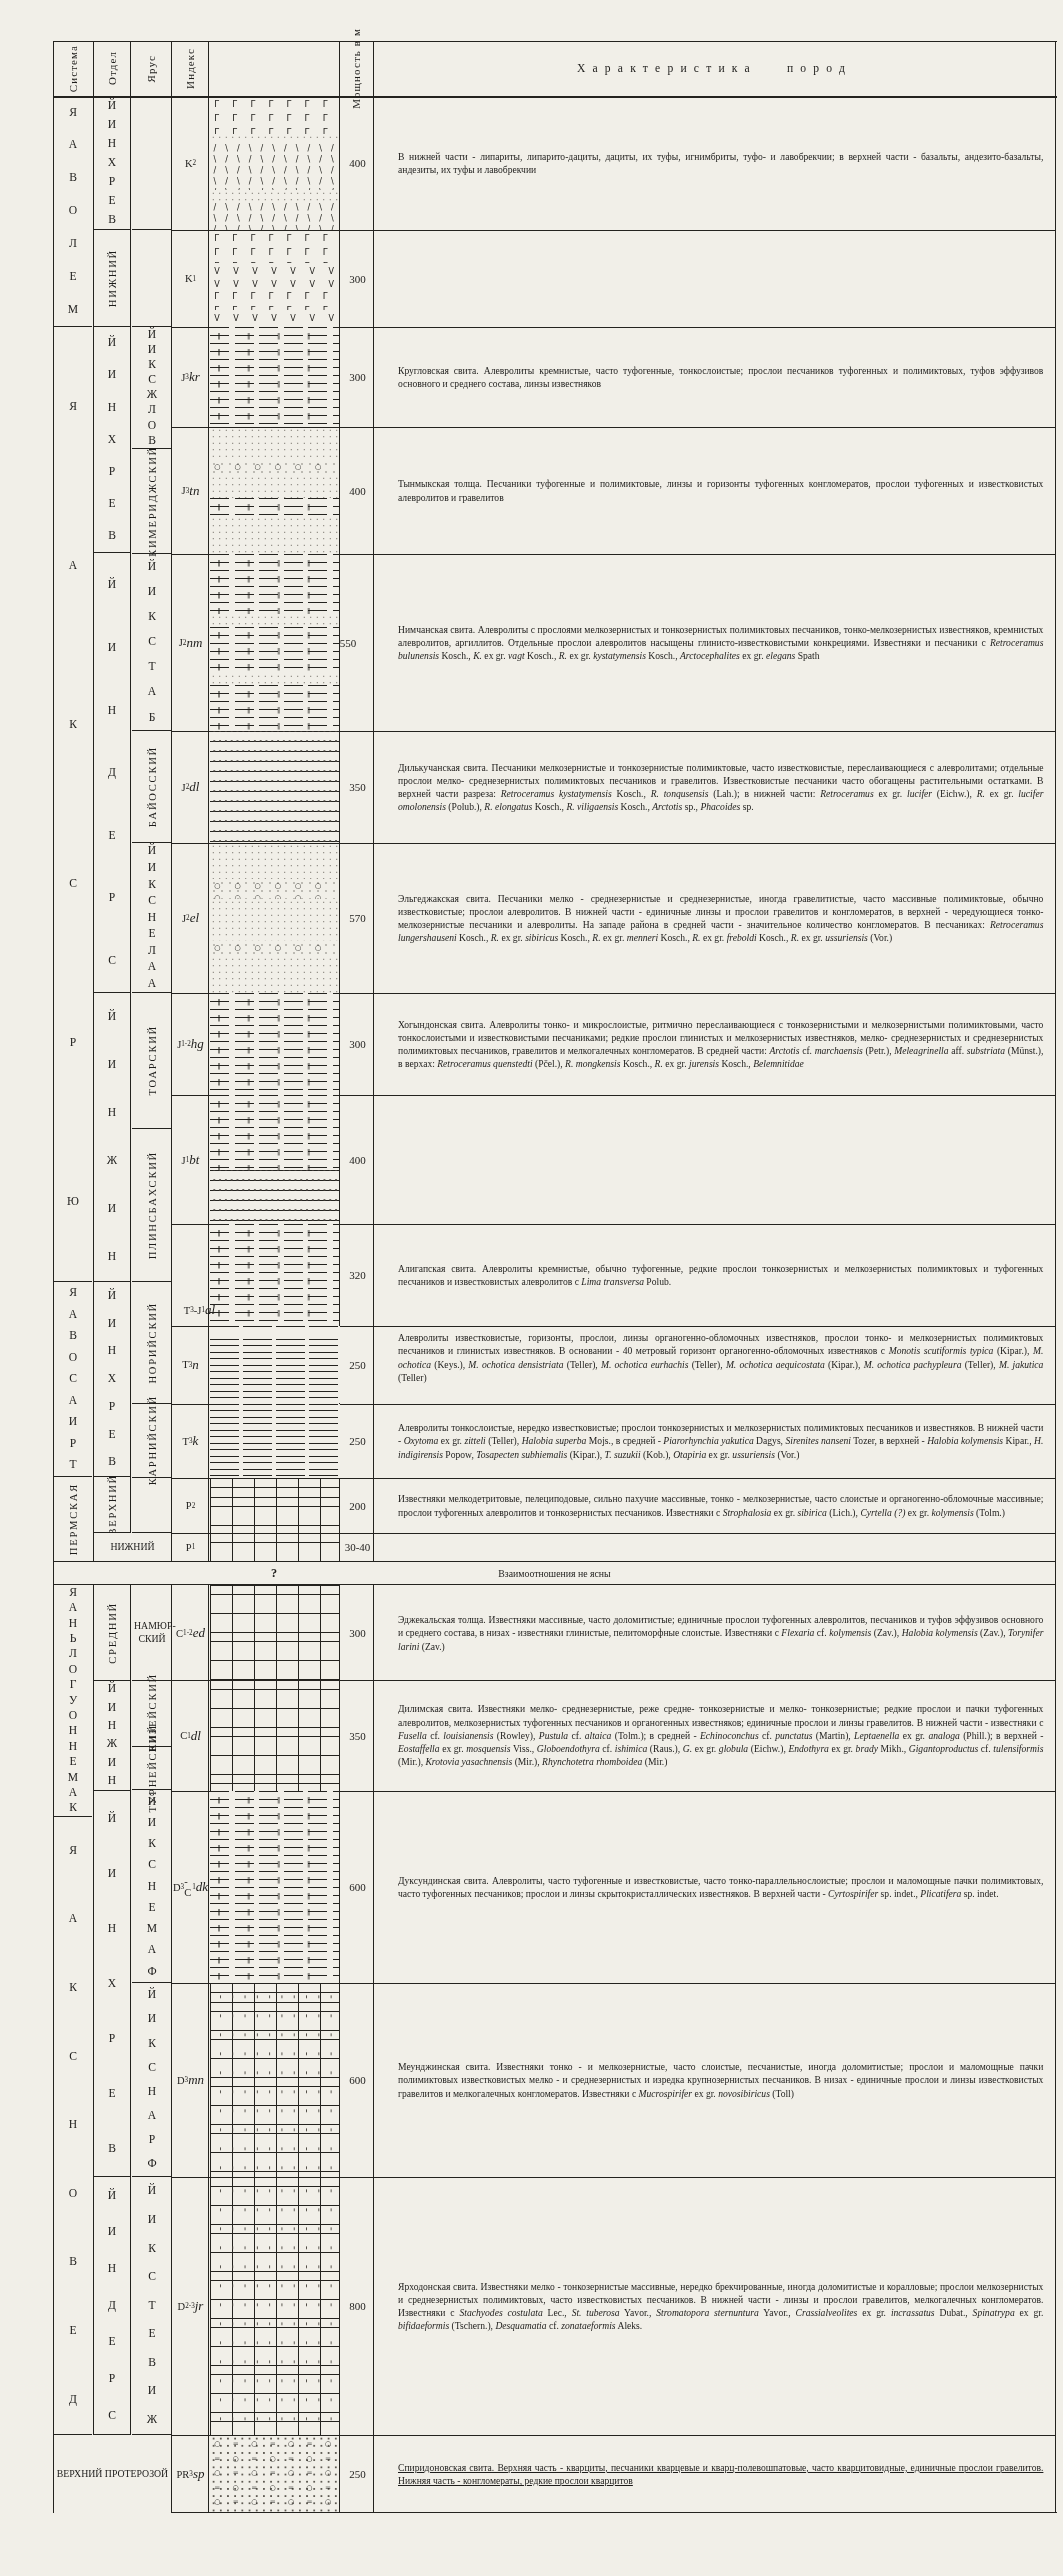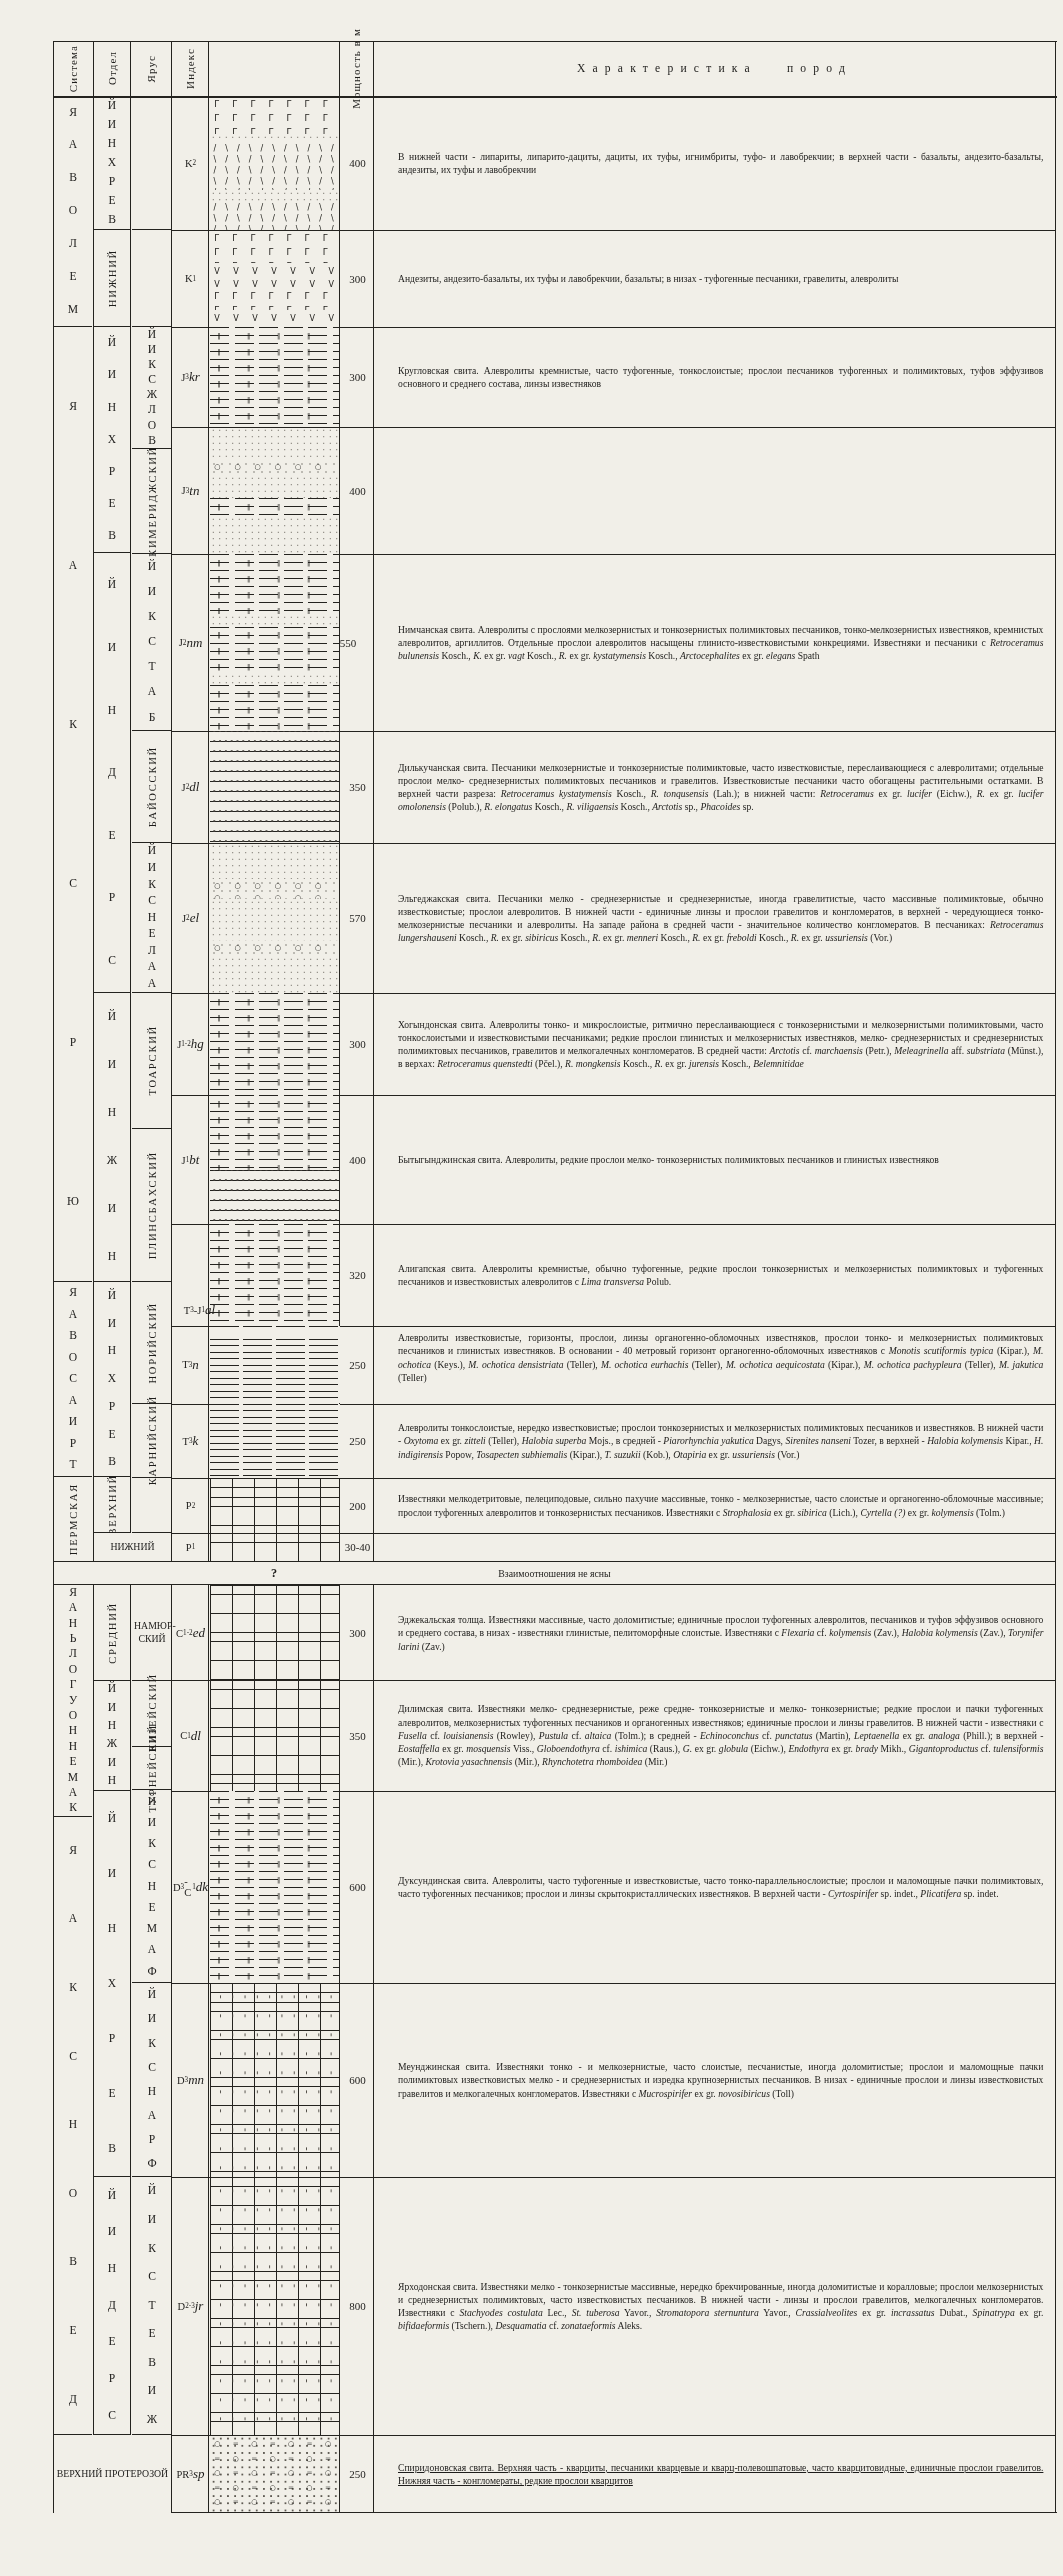--- a/index.html
+++ b/index.html
@@ -391,23 +391,20 @@
           <div class="glyphs">V V V V V V V V V V V V V V V V V V V V V V V V V V V V V V V V V V V V V V V V V V V V V V V V V V V V V V V V V V V V V V V V V V V V V V V V V V V V V V V V V V V V V V V V V V V V V V V V V V V V V V V V V V V V V V V V V V V V V V V V V V V V V V V V V V V V V V V V V V V V V V V V V V V V V V V V V V V V V V V V V V V V V V V V V V V V V V V V V V V V V V V V V V V V V V V V V V V V V V V V V V V V V V V V V V V V V V V V V V V V V V V V V V V V V V V V V V V V V V V V V V V V V V V V V V V V V V V V V V V V V V V V V V V V V V V V V V V V V V V V V V V V V V V V V V V V V V V V V V V V V V V V V V V V V V V V V V V V V V V V V V V V V V V V V V V V V V V V V V V V V V V V V V V V V V V V V V V V V V V V V V V V V V V V V V V V V V V V V V V V V V V V V V V V V V V V V V V V V V V V V V V V V V V V V V V V V V V V V V V V V V V V V V V V V V V V V V V V V V V V V V V V V V V V V V </div>
         </div>
         <div class="band lb-g" style="height: 22%;">
           <div class="glyphs">Г Г Г Г Г Г Г Г Г Г Г Г Г Г Г Г Г Г Г Г Г Г Г Г Г Г Г Г Г Г Г Г Г Г Г Г Г Г Г Г Г Г Г Г Г Г Г Г Г Г Г Г Г Г Г Г Г Г Г Г Г Г Г Г Г Г Г Г Г Г Г Г Г Г Г Г Г Г Г Г Г Г Г Г Г Г Г Г Г Г Г Г Г Г Г Г Г Г Г Г Г Г Г Г Г Г Г Г Г Г Г Г Г Г Г Г Г Г Г Г Г Г Г Г Г Г Г Г Г Г Г Г Г Г Г Г Г Г Г Г Г Г Г Г Г Г Г Г Г Г Г Г Г Г Г Г Г Г Г Г Г Г Г Г Г Г Г Г Г Г Г Г Г Г Г Г Г Г Г Г Г Г Г Г Г Г Г Г Г Г Г Г Г Г Г Г Г Г Г Г Г Г Г Г Г Г Г Г Г Г Г Г Г Г Г Г Г Г Г Г Г Г Г Г Г Г Г Г Г Г Г Г Г Г Г Г Г Г Г Г Г Г Г Г Г Г Г Г Г Г Г Г Г Г Г Г Г Г Г Г Г Г Г Г Г Г Г Г Г Г Г Г Г Г Г Г Г Г Г Г Г Г Г Г Г Г Г Г Г Г Г Г Г Г Г Г Г Г Г Г Г Г Г Г Г Г Г Г Г Г Г Г Г Г Г Г Г Г Г Г Г Г Г Г Г Г Г Г Г Г Г Г Г Г Г Г Г Г Г Г Г Г Г Г Г Г Г Г Г Г Г Г Г Г Г Г Г Г Г Г Г Г Г Г Г Г Г Г Г Г Г Г Г Г Г Г Г Г Г Г Г Г Г Г Г Г Г Г Г Г Г Г Г Г Г Г Г Г Г Г Г Г Г Г Г Г Г Г Г Г Г Г Г Г Г Г Г Г Г Г Г Г Г Г Г Г Г Г Г Г Г Г Г Г Г Г Г Г Г Г Г Г Г Г Г Г Г Г Г Г </div>
         </div>
         <div class="band lb-v" style="height: 18%;">
           <div class="glyphs">V V V V V V V V V V V V V V V V V V V V V V V V V V V V V V V V V V V V V V V V V V V V V V V V V V V V V V V V V V V V V V V V V V V V V V V V V V V V V V V V V V V V V V V V V V V V V V V V V V V V V V V V V V V V V V V V V V V V V V V V V V V V V V V V V V V V V V V V V V V V V V V V V V V V V V V V V V V V V V V V V V V V V V V V V V V V V V V V V V V V V V V V V V V V V V V V V V V V V V V V V V V V V V V V V V V V V V V V V V V V V V V V V V V V V V V V V V V V V V V V V V V V V V V V V V V V V V V V V V V V V V V V V V V V V V V V V V V V V V V V V V V V V V V V V V V V V V V V V V V V V V V V V V V V V V V V V V V V V V V V V V V V V V V V V V V V V V V V V V V V V V V V V V V V V V V V V V V V V V V V V V V V V V V V V V V V V V V V V V V V V V V V V V V V V V V V V V V V V V V V V V V V V V V V V V V V V V V V V V V V V V V V V V V V V V V V V V V V V V V V V V V V V V V V V V </div>
         </div>
       </div>
       <div class="mos-cell" style="left: 341px; top: 230px; width: 33px; height: 97px; position: absolute;">300</div>
-      <div class="txt-cell" style="left: 375px; top: 230px; width: 680px; height: 97px; position: absolute;">
-        <div class="txt-inner">Андезиты,  андезито-базальты, их туфы и лавобрекчии, базальты; в низах - туфогенные песчаники, гравелиты, алевролиты</div>
-      </div>
       <div class="idx-cell" style="left: 173px; top: 327px; width: 35px; height: 100px; position: absolute;">J<sub>3</sub><i>kr</i></div>
       <div class="lith-cell" style="left: 210px; top: 327px; width: 130px; height: 100px; position: absolute;">
         <div class="band lb-silt" style="height: 100%;">
           <div class="glyphs">‖ ‖ ‖ ‖ ‖ ‖ ‖ ‖ ‖ ‖ ‖ ‖ ‖ ‖ ‖ ‖ ‖ ‖ ‖ ‖ ‖ ‖ ‖ ‖ ‖ ‖ ‖ ‖ ‖ ‖ ‖ ‖ ‖ ‖ ‖ ‖ ‖ ‖ ‖ ‖ ‖ ‖ ‖ ‖ ‖ ‖ ‖ ‖ ‖ ‖ ‖ ‖ ‖ ‖ ‖ ‖ ‖ ‖ ‖ ‖ ‖ ‖ ‖ ‖ ‖ ‖ ‖ ‖ ‖ ‖ ‖ ‖ ‖ ‖ ‖ ‖ ‖ ‖ ‖ ‖ ‖ ‖ ‖ ‖ ‖ ‖ ‖ ‖ ‖ ‖ ‖ ‖ ‖ ‖ ‖ ‖ ‖ ‖ ‖ ‖ ‖ ‖ ‖ ‖ ‖ ‖ ‖ ‖ ‖ ‖ ‖ ‖ ‖ ‖ ‖ ‖ ‖ ‖ ‖ ‖ ‖ ‖ ‖ ‖ ‖ ‖ ‖ ‖ ‖ ‖ ‖ ‖ ‖ ‖ ‖ ‖ ‖ ‖ ‖ ‖ ‖ ‖ ‖ ‖ ‖ ‖ ‖ ‖ ‖ ‖ ‖ ‖ ‖ ‖ ‖ ‖ ‖ ‖ ‖ ‖ ‖ ‖ ‖ ‖ ‖ ‖ ‖ ‖ ‖ ‖ ‖ ‖ ‖ ‖ ‖ ‖ ‖ ‖ ‖ ‖ ‖ ‖ ‖ ‖ ‖ ‖ ‖ ‖ ‖ ‖ ‖ ‖ ‖ ‖ ‖ ‖ ‖ ‖ ‖ ‖ ‖ ‖ ‖ ‖ ‖ ‖ ‖ ‖ ‖ ‖ ‖ ‖ ‖ ‖ ‖ ‖ ‖ ‖ ‖ ‖ ‖ ‖ ‖ ‖ ‖ ‖ ‖ ‖ ‖ ‖ ‖ ‖ ‖ ‖ ‖ ‖ ‖ ‖ ‖ ‖ ‖ ‖ ‖ ‖ ‖ ‖ ‖ ‖ ‖ ‖ ‖ ‖ ‖ ‖ ‖ ‖ ‖ ‖ ‖ ‖ ‖ ‖ ‖ ‖ ‖ ‖ ‖ ‖ ‖ ‖ ‖ ‖ ‖ ‖ ‖ ‖ ‖ ‖ ‖ ‖ ‖ ‖ ‖ ‖ ‖ ‖ ‖ ‖ ‖ ‖ ‖ ‖ ‖ ‖ ‖ ‖ ‖ ‖ ‖ ‖ ‖ ‖ ‖ ‖ ‖ ‖ ‖ ‖ ‖ ‖ ‖ ‖ ‖ ‖ ‖ ‖ ‖ ‖ ‖ ‖ ‖ ‖ ‖ ‖ ‖ ‖ ‖ ‖ ‖ ‖ ‖ ‖ ‖ ‖ ‖ ‖ ‖ ‖ ‖ ‖ ‖ ‖ ‖ ‖ ‖ ‖ ‖ ‖ ‖ ‖ ‖ ‖ ‖ ‖ ‖ ‖ ‖ ‖ ‖ ‖ ‖ ‖ ‖ ‖ ‖ ‖ ‖ ‖ ‖ ‖ ‖ ‖ ‖ ‖ ‖ ‖ ‖ ‖ ‖ ‖ ‖ ‖ ‖ ‖ ‖ ‖ ‖ ‖ ‖ ‖ ‖ ‖ ‖ ‖ ‖ ‖ ‖ ‖ ‖ ‖ ‖ ‖ ‖ ‖ ‖ ‖ ‖ ‖ ‖ ‖ ‖ ‖ ‖ ‖ ‖ ‖ ‖ ‖ ‖ ‖ ‖ ‖ ‖ ‖ ‖ ‖ ‖ ‖ ‖ ‖ ‖ ‖ ‖ ‖ ‖ ‖ ‖ ‖ ‖ ‖ ‖ ‖ ‖ ‖ ‖ ‖ ‖ ‖ ‖ ‖ </div>
         </div>
       </div>
       <div class="mos-cell" style="left: 341px; top: 327px; width: 33px; height: 100px; position: absolute;">300</div>
       <div class="txt-cell" style="left: 375px; top: 327px; width: 680px; height: 100px; position: absolute;">
         <div class="txt-inner">Кругловская свита. Алевролиты кремнистые, часто туфогенные, тонкослоистые; прослои песчаников туфогенных и полимиктовых, туфов эффузивов основного и среднего состава, линзы  известняков</div>
       </div>
@@ -417,20 +414,23 @@
         <div class="band lb-congl" style="height: 12%;">
           <div class="glyphs">○ ○ ○ ○ ○ ○ ○ ○ ○ ○ ○ ○ ○ ○ ○ ○ ○ ○ ○ ○ ○ ○ ○ ○ ○ ○ ○ ○ ○ ○ ○ ○ ○ ○ ○ ○ ○ ○ ○ ○ ○ ○ ○ ○ ○ ○ ○ ○ ○ ○ ○ ○ ○ ○ ○ ○ ○ ○ ○ ○ ○ ○ ○ ○ ○ ○ ○ ○ ○ ○ ○ ○ ○ ○ ○ ○ ○ ○ ○ ○ ○ ○ ○ ○ ○ ○ ○ ○ ○ ○ ○ ○ ○ ○ ○ ○ ○ ○ ○ ○ ○ ○ ○ ○ ○ ○ ○ ○ ○ ○ ○ ○ ○ ○ ○ ○ ○ ○ ○ ○ ○ ○ ○ ○ ○ ○ ○ ○ ○ ○ ○ ○ ○ ○ ○ ○ ○ ○ ○ ○ ○ ○ ○ ○ ○ ○ ○ ○ ○ ○ ○ ○ ○ ○ ○ ○ ○ ○ ○ ○ ○ ○ ○ ○ ○ ○ ○ ○ ○ ○ ○ ○ ○ ○ ○ ○ ○ ○ ○ ○ ○ ○ ○ ○ ○ ○ ○ ○ ○ ○ ○ ○ ○ ○ ○ ○ ○ ○ ○ ○ ○ ○ ○ ○ ○ ○ ○ ○ ○ ○ ○ ○ ○ ○ ○ ○ ○ ○ ○ ○ ○ ○ ○ ○ ○ ○ ○ ○ ○ ○ ○ ○ ○ ○ ○ ○ ○ ○ ○ ○ ○ ○ ○ ○ ○ ○ ○ ○ ○ ○ ○ ○ ○ ○ ○ ○ ○ ○ ○ ○ ○ ○ ○ ○ ○ ○ ○ ○ ○ ○ ○ ○ ○ ○ ○ ○ ○ ○ ○ ○ ○ ○ ○ ○ ○ ○ ○ ○ ○ ○ ○ ○ ○ ○ ○ ○ ○ ○ ○ ○ ○ ○ ○ ○ ○ ○ ○ ○ ○ ○ ○ ○ ○ ○ ○ ○ ○ ○ ○ ○ ○ ○ ○ ○ ○ ○ ○ ○ ○ ○ ○ ○ ○ ○ ○ ○ ○ ○ ○ ○ ○ ○ ○ ○ ○ ○ ○ ○ ○ ○ ○ ○ ○ ○ ○ ○ ○ ○ ○ ○ ○ ○ ○ ○ ○ ○ ○ ○ ○ ○ ○ ○ ○ ○ ○ ○ ○ ○ ○ ○ ○ ○ ○ ○ ○ ○ ○ ○ ○ ○ ○ ○ ○ ○ ○ ○ ○ ○ ○ ○ ○ ○ ○ ○ ○ ○ ○ ○ ○ ○ ○ ○ ○ ○ ○ ○ ○ ○ ○ ○ ○ ○ ○ ○ ○ ○ ○ ○ ○ ○ ○ ○ ○ ○ ○ ○ ○ ○ ○ ○ ○ ○ ○ ○ ○ ○ ○ ○ ○ ○ </div>
         </div>
         <div class="band lb-sand" style="height: 18%;"></div>
         <div class="band lb-silt" style="height: 14%;">
           <div class="glyphs">‖ ‖ ‖ ‖ ‖ ‖ ‖ ‖ ‖ ‖ ‖ ‖ ‖ ‖ ‖ ‖ ‖ ‖ ‖ ‖ ‖ ‖ ‖ ‖ ‖ ‖ ‖ ‖ ‖ ‖ ‖ ‖ ‖ ‖ ‖ ‖ ‖ ‖ ‖ ‖ ‖ ‖ ‖ ‖ ‖ ‖ ‖ ‖ ‖ ‖ ‖ ‖ ‖ ‖ ‖ ‖ ‖ ‖ ‖ ‖ ‖ ‖ ‖ ‖ ‖ ‖ ‖ ‖ ‖ ‖ ‖ ‖ ‖ ‖ ‖ ‖ ‖ ‖ ‖ ‖ ‖ ‖ ‖ ‖ ‖ ‖ ‖ ‖ ‖ ‖ ‖ ‖ ‖ ‖ ‖ ‖ ‖ ‖ ‖ ‖ ‖ ‖ ‖ ‖ ‖ ‖ ‖ ‖ ‖ ‖ ‖ ‖ ‖ ‖ ‖ ‖ ‖ ‖ ‖ ‖ ‖ ‖ ‖ ‖ ‖ ‖ ‖ ‖ ‖ ‖ ‖ ‖ ‖ ‖ ‖ ‖ ‖ ‖ ‖ ‖ ‖ ‖ ‖ ‖ ‖ ‖ ‖ ‖ ‖ ‖ ‖ ‖ ‖ ‖ ‖ ‖ ‖ ‖ ‖ ‖ ‖ ‖ ‖ ‖ ‖ ‖ ‖ ‖ ‖ ‖ ‖ ‖ ‖ ‖ ‖ ‖ ‖ ‖ ‖ ‖ ‖ ‖ ‖ ‖ ‖ ‖ ‖ ‖ ‖ ‖ ‖ ‖ ‖ ‖ ‖ ‖ ‖ ‖ ‖ ‖ ‖ ‖ ‖ ‖ ‖ ‖ ‖ ‖ ‖ ‖ ‖ ‖ ‖ ‖ ‖ ‖ ‖ ‖ ‖ ‖ ‖ ‖ ‖ ‖ ‖ ‖ ‖ ‖ ‖ ‖ ‖ ‖ ‖ ‖ ‖ ‖ ‖ ‖ ‖ ‖ ‖ ‖ ‖ ‖ ‖ ‖ ‖ ‖ ‖ ‖ ‖ ‖ ‖ ‖ ‖ ‖ ‖ ‖ ‖ ‖ ‖ ‖ ‖ ‖ ‖ ‖ ‖ ‖ ‖ ‖ ‖ ‖ ‖ ‖ ‖ ‖ ‖ ‖ ‖ ‖ ‖ ‖ ‖ ‖ ‖ ‖ ‖ ‖ ‖ ‖ ‖ ‖ ‖ ‖ ‖ ‖ ‖ ‖ ‖ ‖ ‖ ‖ ‖ ‖ ‖ ‖ ‖ ‖ ‖ ‖ ‖ ‖ ‖ ‖ ‖ ‖ ‖ ‖ ‖ ‖ ‖ ‖ ‖ ‖ ‖ ‖ ‖ ‖ ‖ ‖ ‖ ‖ ‖ ‖ ‖ ‖ ‖ ‖ ‖ ‖ ‖ ‖ ‖ ‖ ‖ ‖ ‖ ‖ ‖ ‖ ‖ ‖ ‖ ‖ ‖ ‖ ‖ ‖ ‖ ‖ ‖ ‖ ‖ ‖ ‖ ‖ ‖ ‖ ‖ ‖ ‖ ‖ ‖ ‖ ‖ ‖ ‖ ‖ ‖ ‖ ‖ ‖ ‖ ‖ ‖ ‖ ‖ ‖ ‖ ‖ ‖ ‖ ‖ ‖ ‖ ‖ ‖ ‖ ‖ ‖ ‖ ‖ ‖ ‖ ‖ ‖ ‖ ‖ ‖ ‖ ‖ ‖ ‖ ‖ ‖ ‖ ‖ ‖ ‖ ‖ ‖ ‖ ‖ ‖ ‖ ‖ ‖ ‖ ‖ ‖ ‖ ‖ ‖ ‖ ‖ ‖ ‖ ‖ ‖ ‖ ‖ ‖ ‖ ‖ ‖ ‖ ‖ ‖ ‖ ‖ </div>
         </div>
         <div class="band lb-sand" style="height: 30%;"></div>
       </div>
       <div class="mos-cell" style="left: 341px; top: 427px; width: 33px; height: 127px; position: absolute;">400</div>
+      <div class="txt-cell" style="left: 375px; top: 427px; width: 680px; height: 127px; position: absolute;">
+        <div class="txt-inner">Тынмыкская толща. Песчаники  туфогенные и полимиктовые, линзы и горизонты  туфогенных  конгломератов,  прослои туфогенных и известковистых  алевролитов и гравелитов</div>
+      </div>
       <div class="idx-cell" style="left: 173px; top: 554px; width: 35px; height: 177px; position: absolute;">J<sub>2</sub><i>nm</i></div>
       <div class="lith-cell" style="left: 210px; top: 554px; width: 130px; height: 177px; position: absolute;">
         <div class="band lb-silt" style="height: 34%;">
           <div class="glyphs">‖ ‖ ‖ ‖ ‖ ‖ ‖ ‖ ‖ ‖ ‖ ‖ ‖ ‖ ‖ ‖ ‖ ‖ ‖ ‖ ‖ ‖ ‖ ‖ ‖ ‖ ‖ ‖ ‖ ‖ ‖ ‖ ‖ ‖ ‖ ‖ ‖ ‖ ‖ ‖ ‖ ‖ ‖ ‖ ‖ ‖ ‖ ‖ ‖ ‖ ‖ ‖ ‖ ‖ ‖ ‖ ‖ ‖ ‖ ‖ ‖ ‖ ‖ ‖ ‖ ‖ ‖ ‖ ‖ ‖ ‖ ‖ ‖ ‖ ‖ ‖ ‖ ‖ ‖ ‖ ‖ ‖ ‖ ‖ ‖ ‖ ‖ ‖ ‖ ‖ ‖ ‖ ‖ ‖ ‖ ‖ ‖ ‖ ‖ ‖ ‖ ‖ ‖ ‖ ‖ ‖ ‖ ‖ ‖ ‖ ‖ ‖ ‖ ‖ ‖ ‖ ‖ ‖ ‖ ‖ ‖ ‖ ‖ ‖ ‖ ‖ ‖ ‖ ‖ ‖ ‖ ‖ ‖ ‖ ‖ ‖ ‖ ‖ ‖ ‖ ‖ ‖ ‖ ‖ ‖ ‖ ‖ ‖ ‖ ‖ ‖ ‖ ‖ ‖ ‖ ‖ ‖ ‖ ‖ ‖ ‖ ‖ ‖ ‖ ‖ ‖ ‖ ‖ ‖ ‖ ‖ ‖ ‖ ‖ ‖ ‖ ‖ ‖ ‖ ‖ ‖ ‖ ‖ ‖ ‖ ‖ ‖ ‖ ‖ ‖ ‖ ‖ ‖ ‖ ‖ ‖ ‖ ‖ ‖ ‖ ‖ ‖ ‖ ‖ ‖ ‖ ‖ ‖ ‖ ‖ ‖ ‖ ‖ ‖ ‖ ‖ ‖ ‖ ‖ ‖ ‖ ‖ ‖ ‖ ‖ ‖ ‖ ‖ ‖ ‖ ‖ ‖ ‖ ‖ ‖ ‖ ‖ ‖ ‖ ‖ ‖ ‖ ‖ ‖ ‖ ‖ ‖ ‖ ‖ ‖ ‖ ‖ ‖ ‖ ‖ ‖ ‖ ‖ ‖ ‖ ‖ ‖ ‖ ‖ ‖ ‖ ‖ ‖ ‖ ‖ ‖ ‖ ‖ ‖ ‖ ‖ ‖ ‖ ‖ ‖ ‖ ‖ ‖ ‖ ‖ ‖ ‖ ‖ ‖ ‖ ‖ ‖ ‖ ‖ ‖ ‖ ‖ ‖ ‖ ‖ ‖ ‖ ‖ ‖ ‖ ‖ ‖ ‖ ‖ ‖ ‖ ‖ ‖ ‖ ‖ ‖ ‖ ‖ ‖ ‖ ‖ ‖ ‖ ‖ ‖ ‖ ‖ ‖ ‖ ‖ ‖ ‖ ‖ ‖ ‖ ‖ ‖ ‖ ‖ ‖ ‖ ‖ ‖ ‖ ‖ ‖ ‖ ‖ ‖ ‖ ‖ ‖ ‖ ‖ ‖ ‖ ‖ ‖ ‖ ‖ ‖ ‖ ‖ ‖ ‖ ‖ ‖ ‖ ‖ ‖ ‖ ‖ ‖ ‖ ‖ ‖ ‖ ‖ ‖ ‖ ‖ ‖ ‖ ‖ ‖ ‖ ‖ ‖ ‖ ‖ ‖ ‖ ‖ ‖ ‖ ‖ ‖ ‖ ‖ ‖ ‖ ‖ ‖ ‖ ‖ ‖ ‖ ‖ ‖ ‖ ‖ ‖ ‖ ‖ ‖ ‖ ‖ ‖ ‖ ‖ ‖ ‖ ‖ ‖ ‖ ‖ ‖ ‖ ‖ ‖ ‖ ‖ ‖ ‖ ‖ ‖ ‖ ‖ ‖ ‖ ‖ ‖ ‖ ‖ ‖ ‖ ‖ ‖ ‖ ‖ </div>
         </div>
         <div class="band lb-sand" style="height: 7%;"></div>
         <div class="band lb-silt" style="height: 26%;">
           <div class="glyphs">‖ ‖ ‖ ‖ ‖ ‖ ‖ ‖ ‖ ‖ ‖ ‖ ‖ ‖ ‖ ‖ ‖ ‖ ‖ ‖ ‖ ‖ ‖ ‖ ‖ ‖ ‖ ‖ ‖ ‖ ‖ ‖ ‖ ‖ ‖ ‖ ‖ ‖ ‖ ‖ ‖ ‖ ‖ ‖ ‖ ‖ ‖ ‖ ‖ ‖ ‖ ‖ ‖ ‖ ‖ ‖ ‖ ‖ ‖ ‖ ‖ ‖ ‖ ‖ ‖ ‖ ‖ ‖ ‖ ‖ ‖ ‖ ‖ ‖ ‖ ‖ ‖ ‖ ‖ ‖ ‖ ‖ ‖ ‖ ‖ ‖ ‖ ‖ ‖ ‖ ‖ ‖ ‖ ‖ ‖ ‖ ‖ ‖ ‖ ‖ ‖ ‖ ‖ ‖ ‖ ‖ ‖ ‖ ‖ ‖ ‖ ‖ ‖ ‖ ‖ ‖ ‖ ‖ ‖ ‖ ‖ ‖ ‖ ‖ ‖ ‖ ‖ ‖ ‖ ‖ ‖ ‖ ‖ ‖ ‖ ‖ ‖ ‖ ‖ ‖ ‖ ‖ ‖ ‖ ‖ ‖ ‖ ‖ ‖ ‖ ‖ ‖ ‖ ‖ ‖ ‖ ‖ ‖ ‖ ‖ ‖ ‖ ‖ ‖ ‖ ‖ ‖ ‖ ‖ ‖ ‖ ‖ ‖ ‖ ‖ ‖ ‖ ‖ ‖ ‖ ‖ ‖ ‖ ‖ ‖ ‖ ‖ ‖ ‖ ‖ ‖ ‖ ‖ ‖ ‖ ‖ ‖ ‖ ‖ ‖ ‖ ‖ ‖ ‖ ‖ ‖ ‖ ‖ ‖ ‖ ‖ ‖ ‖ ‖ ‖ ‖ ‖ ‖ ‖ ‖ ‖ ‖ ‖ ‖ ‖ ‖ ‖ ‖ ‖ ‖ ‖ ‖ ‖ ‖ ‖ ‖ ‖ ‖ ‖ ‖ ‖ ‖ ‖ ‖ ‖ ‖ ‖ ‖ ‖ ‖ ‖ ‖ ‖ ‖ ‖ ‖ ‖ ‖ ‖ ‖ ‖ ‖ ‖ ‖ ‖ ‖ ‖ ‖ ‖ ‖ ‖ ‖ ‖ ‖ ‖ ‖ ‖ ‖ ‖ ‖ ‖ ‖ ‖ ‖ ‖ ‖ ‖ ‖ ‖ ‖ ‖ ‖ ‖ ‖ ‖ ‖ ‖ ‖ ‖ ‖ ‖ ‖ ‖ ‖ ‖ ‖ ‖ ‖ ‖ ‖ ‖ ‖ ‖ ‖ ‖ ‖ ‖ ‖ ‖ ‖ ‖ ‖ ‖ ‖ ‖ ‖ ‖ ‖ ‖ ‖ ‖ ‖ ‖ ‖ ‖ ‖ ‖ ‖ ‖ ‖ ‖ ‖ ‖ ‖ ‖ ‖ ‖ ‖ ‖ ‖ ‖ ‖ ‖ ‖ ‖ ‖ ‖ ‖ ‖ ‖ ‖ ‖ ‖ ‖ ‖ ‖ ‖ ‖ ‖ ‖ ‖ ‖ ‖ ‖ ‖ ‖ ‖ ‖ ‖ ‖ ‖ ‖ ‖ ‖ ‖ ‖ ‖ ‖ ‖ ‖ ‖ ‖ ‖ ‖ ‖ ‖ ‖ ‖ ‖ ‖ ‖ ‖ ‖ ‖ ‖ ‖ ‖ ‖ ‖ ‖ ‖ ‖ ‖ ‖ ‖ ‖ ‖ ‖ ‖ ‖ ‖ ‖ ‖ ‖ ‖ ‖ ‖ ‖ ‖ ‖ ‖ ‖ ‖ ‖ ‖ ‖ ‖ ‖ ‖ ‖ ‖ ‖ ‖ ‖ ‖ ‖ ‖ ‖ ‖ ‖ </div>
         </div>
         <div class="band lb-sand" style="height: 7%;"></div>
@@ -477,23 +477,20 @@
         <div class="txt-inner">Хогындонская свита. Алевролиты тонко-  и  микрослоистые, ритмично переслаивающиеся с тонкозернистыми и мелкозернистыми полимиктовыми, часто  тонкослоистыми и известковистыми  песчаниками;  редкие  прослои  глинистых и мелкозернистых известняков, мелко- среднезернистых и среднезернистых полимиктовых песчаников, гравелитов и мелкогалечных конгломератов. В средней части: <i>Arctotis</i> cf. <i>marchaensis</i> (Petr.), <i>Meleagrinella</i> aff. <i>substriata</i> (Münst.), в верхах: <i>Retroceramus quenstedti</i> (Pčel.), <i>R. mongkensis</i> Kosch., <i>R.</i> ex gr. <i>jurensis</i> Kosch., <i>Belemnitidae</i></div>
       </div>
       <div class="idx-cell" style="left: 173px; top: 1095px; width: 35px; height: 130px; position: absolute;">J<sub>1</sub><i>bt</i></div>
       <div class="lith-cell" style="left: 210px; top: 1095px; width: 130px; height: 130px; position: absolute;">
         <div class="band lb-silt" style="height: 58%;">
           <div class="glyphs">‖ ‖ ‖ ‖ ‖ ‖ ‖ ‖ ‖ ‖ ‖ ‖ ‖ ‖ ‖ ‖ ‖ ‖ ‖ ‖ ‖ ‖ ‖ ‖ ‖ ‖ ‖ ‖ ‖ ‖ ‖ ‖ ‖ ‖ ‖ ‖ ‖ ‖ ‖ ‖ ‖ ‖ ‖ ‖ ‖ ‖ ‖ ‖ ‖ ‖ ‖ ‖ ‖ ‖ ‖ ‖ ‖ ‖ ‖ ‖ ‖ ‖ ‖ ‖ ‖ ‖ ‖ ‖ ‖ ‖ ‖ ‖ ‖ ‖ ‖ ‖ ‖ ‖ ‖ ‖ ‖ ‖ ‖ ‖ ‖ ‖ ‖ ‖ ‖ ‖ ‖ ‖ ‖ ‖ ‖ ‖ ‖ ‖ ‖ ‖ ‖ ‖ ‖ ‖ ‖ ‖ ‖ ‖ ‖ ‖ ‖ ‖ ‖ ‖ ‖ ‖ ‖ ‖ ‖ ‖ ‖ ‖ ‖ ‖ ‖ ‖ ‖ ‖ ‖ ‖ ‖ ‖ ‖ ‖ ‖ ‖ ‖ ‖ ‖ ‖ ‖ ‖ ‖ ‖ ‖ ‖ ‖ ‖ ‖ ‖ ‖ ‖ ‖ ‖ ‖ ‖ ‖ ‖ ‖ ‖ ‖ ‖ ‖ ‖ ‖ ‖ ‖ ‖ ‖ ‖ ‖ ‖ ‖ ‖ ‖ ‖ ‖ ‖ ‖ ‖ ‖ ‖ ‖ ‖ ‖ ‖ ‖ ‖ ‖ ‖ ‖ ‖ ‖ ‖ ‖ ‖ ‖ ‖ ‖ ‖ ‖ ‖ ‖ ‖ ‖ ‖ ‖ ‖ ‖ ‖ ‖ ‖ ‖ ‖ ‖ ‖ ‖ ‖ ‖ ‖ ‖ ‖ ‖ ‖ ‖ ‖ ‖ ‖ ‖ ‖ ‖ ‖ ‖ ‖ ‖ ‖ ‖ ‖ ‖ ‖ ‖ ‖ ‖ ‖ ‖ ‖ ‖ ‖ ‖ ‖ ‖ ‖ ‖ ‖ ‖ ‖ ‖ ‖ ‖ ‖ ‖ ‖ ‖ ‖ ‖ ‖ ‖ ‖ ‖ ‖ ‖ ‖ ‖ ‖ ‖ ‖ ‖ ‖ ‖ ‖ ‖ ‖ ‖ ‖ ‖ ‖ ‖ ‖ ‖ ‖ ‖ ‖ ‖ ‖ ‖ ‖ ‖ ‖ ‖ ‖ ‖ ‖ ‖ ‖ ‖ ‖ ‖ ‖ ‖ ‖ ‖ ‖ ‖ ‖ ‖ ‖ ‖ ‖ ‖ ‖ ‖ ‖ ‖ ‖ ‖ ‖ ‖ ‖ ‖ ‖ ‖ ‖ ‖ ‖ ‖ ‖ ‖ ‖ ‖ ‖ ‖ ‖ ‖ ‖ ‖ ‖ ‖ ‖ ‖ ‖ ‖ ‖ ‖ ‖ ‖ ‖ ‖ ‖ ‖ ‖ ‖ ‖ ‖ ‖ ‖ ‖ ‖ ‖ ‖ ‖ ‖ ‖ ‖ ‖ ‖ ‖ ‖ ‖ ‖ ‖ ‖ ‖ ‖ ‖ ‖ ‖ ‖ ‖ ‖ ‖ ‖ ‖ ‖ ‖ ‖ ‖ ‖ ‖ ‖ ‖ ‖ ‖ ‖ ‖ ‖ ‖ ‖ ‖ ‖ ‖ ‖ ‖ ‖ ‖ ‖ ‖ ‖ ‖ ‖ ‖ ‖ ‖ ‖ ‖ ‖ ‖ ‖ ‖ ‖ ‖ ‖ ‖ ‖ ‖ ‖ ‖ ‖ ‖ ‖ ‖ ‖ ‖ ‖ ‖ ‖ ‖ ‖ ‖ ‖ ‖ </div>
         </div>
         <div class="band lb-alt" style="height: 42%;"></div>
       </div>
       <div class="mos-cell" style="left: 341px; top: 1095px; width: 33px; height: 130px; position: absolute;">400</div>
-      <div class="txt-cell" style="left: 375px; top: 1095px; width: 680px; height: 130px; position: absolute;">
-        <div class="txt-inner">Бытыгынджинская свита. Алевролиты, редкие прослои мелко-  тонкозернистых  полимиктовых песчаников  и  глинистых известняков</div>
-      </div>
       <div class="idx-cell" style="left: 173px; top: 1259px; width: 35px; height: 102px; position: absolute; margin-left: 9px;">T<sub>3</sub>-J<sub>1</sub><i>al</i></div>
       <div class="lith-cell" style="left: 210px; top: 1224px; width: 130px; height: 102px; position: absolute;">
         <div class="band lb-silt" style="height: 100%;">
           <div class="glyphs">‖ ‖ ‖ ‖ ‖ ‖ ‖ ‖ ‖ ‖ ‖ ‖ ‖ ‖ ‖ ‖ ‖ ‖ ‖ ‖ ‖ ‖ ‖ ‖ ‖ ‖ ‖ ‖ ‖ ‖ ‖ ‖ ‖ ‖ ‖ ‖ ‖ ‖ ‖ ‖ ‖ ‖ ‖ ‖ ‖ ‖ ‖ ‖ ‖ ‖ ‖ ‖ ‖ ‖ ‖ ‖ ‖ ‖ ‖ ‖ ‖ ‖ ‖ ‖ ‖ ‖ ‖ ‖ ‖ ‖ ‖ ‖ ‖ ‖ ‖ ‖ ‖ ‖ ‖ ‖ ‖ ‖ ‖ ‖ ‖ ‖ ‖ ‖ ‖ ‖ ‖ ‖ ‖ ‖ ‖ ‖ ‖ ‖ ‖ ‖ ‖ ‖ ‖ ‖ ‖ ‖ ‖ ‖ ‖ ‖ ‖ ‖ ‖ ‖ ‖ ‖ ‖ ‖ ‖ ‖ ‖ ‖ ‖ ‖ ‖ ‖ ‖ ‖ ‖ ‖ ‖ ‖ ‖ ‖ ‖ ‖ ‖ ‖ ‖ ‖ ‖ ‖ ‖ ‖ ‖ ‖ ‖ ‖ ‖ ‖ ‖ ‖ ‖ ‖ ‖ ‖ ‖ ‖ ‖ ‖ ‖ ‖ ‖ ‖ ‖ ‖ ‖ ‖ ‖ ‖ ‖ ‖ ‖ ‖ ‖ ‖ ‖ ‖ ‖ ‖ ‖ ‖ ‖ ‖ ‖ ‖ ‖ ‖ ‖ ‖ ‖ ‖ ‖ ‖ ‖ ‖ ‖ ‖ ‖ ‖ ‖ ‖ ‖ ‖ ‖ ‖ ‖ ‖ ‖ ‖ ‖ ‖ ‖ ‖ ‖ ‖ ‖ ‖ ‖ ‖ ‖ ‖ ‖ ‖ ‖ ‖ ‖ ‖ ‖ ‖ ‖ ‖ ‖ ‖ ‖ ‖ ‖ ‖ ‖ ‖ ‖ ‖ ‖ ‖ ‖ ‖ ‖ ‖ ‖ ‖ ‖ ‖ ‖ ‖ ‖ ‖ ‖ ‖ ‖ ‖ ‖ ‖ ‖ ‖ ‖ ‖ ‖ ‖ ‖ ‖ ‖ ‖ ‖ ‖ ‖ ‖ ‖ ‖ ‖ ‖ ‖ ‖ ‖ ‖ ‖ ‖ ‖ ‖ ‖ ‖ ‖ ‖ ‖ ‖ ‖ ‖ ‖ ‖ ‖ ‖ ‖ ‖ ‖ ‖ ‖ ‖ ‖ ‖ ‖ ‖ ‖ ‖ ‖ ‖ ‖ ‖ ‖ ‖ ‖ ‖ ‖ ‖ ‖ ‖ ‖ ‖ ‖ ‖ ‖ ‖ ‖ ‖ ‖ ‖ ‖ ‖ ‖ ‖ ‖ ‖ ‖ ‖ ‖ ‖ ‖ ‖ ‖ ‖ ‖ ‖ ‖ ‖ ‖ ‖ ‖ ‖ ‖ ‖ ‖ ‖ ‖ ‖ ‖ ‖ ‖ ‖ ‖ ‖ ‖ ‖ ‖ ‖ ‖ ‖ ‖ ‖ ‖ ‖ ‖ ‖ ‖ ‖ ‖ ‖ ‖ ‖ ‖ ‖ ‖ ‖ ‖ ‖ ‖ ‖ ‖ ‖ ‖ ‖ ‖ ‖ ‖ ‖ ‖ ‖ ‖ ‖ ‖ ‖ ‖ ‖ ‖ ‖ ‖ ‖ ‖ ‖ ‖ ‖ ‖ ‖ ‖ ‖ ‖ ‖ ‖ ‖ ‖ ‖ ‖ ‖ ‖ ‖ ‖ ‖ ‖ ‖ ‖ ‖ ‖ ‖ ‖ ‖ ‖ ‖ ‖ ‖ ‖ ‖ ‖ ‖ </div>
         </div>
       </div>
       <div class="mos-cell" style="left: 341px; top: 1224px; width: 33px; height: 102px; position: absolute;">320</div>
       <div class="txt-cell" style="left: 375px; top: 1224px; width: 680px; height: 102px; position: absolute;">
         <div class="txt-inner">Алигапская свита. Алевролиты  кремнистые, обычно туфогенные,  редкие  прослои  тонкозернистых и мелкозернистых полимиктовых и туфогенных песчаников и известковистых алевролитов с <i>Lima transversa</i> Polub.</div>
       </div>

